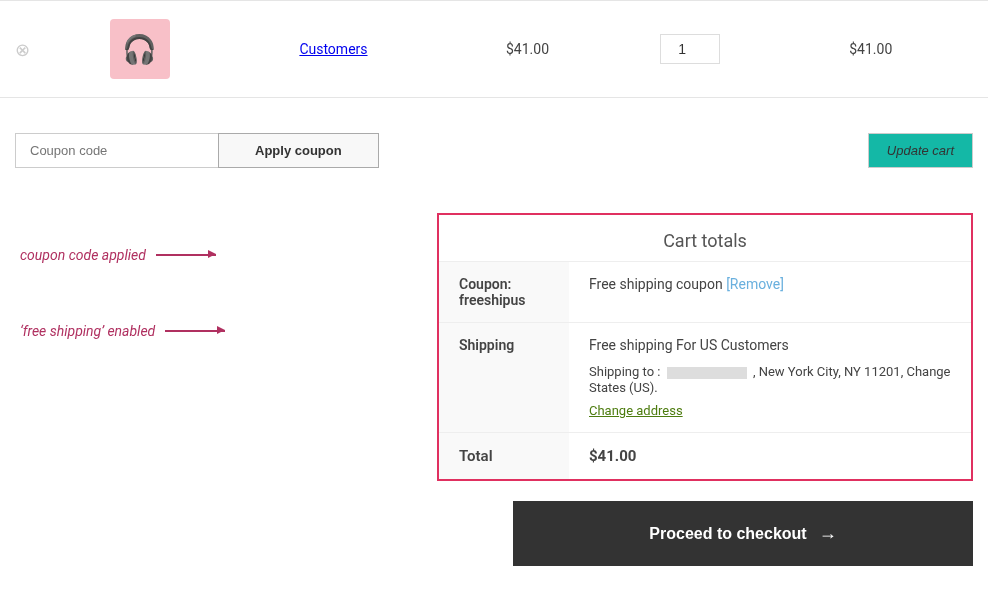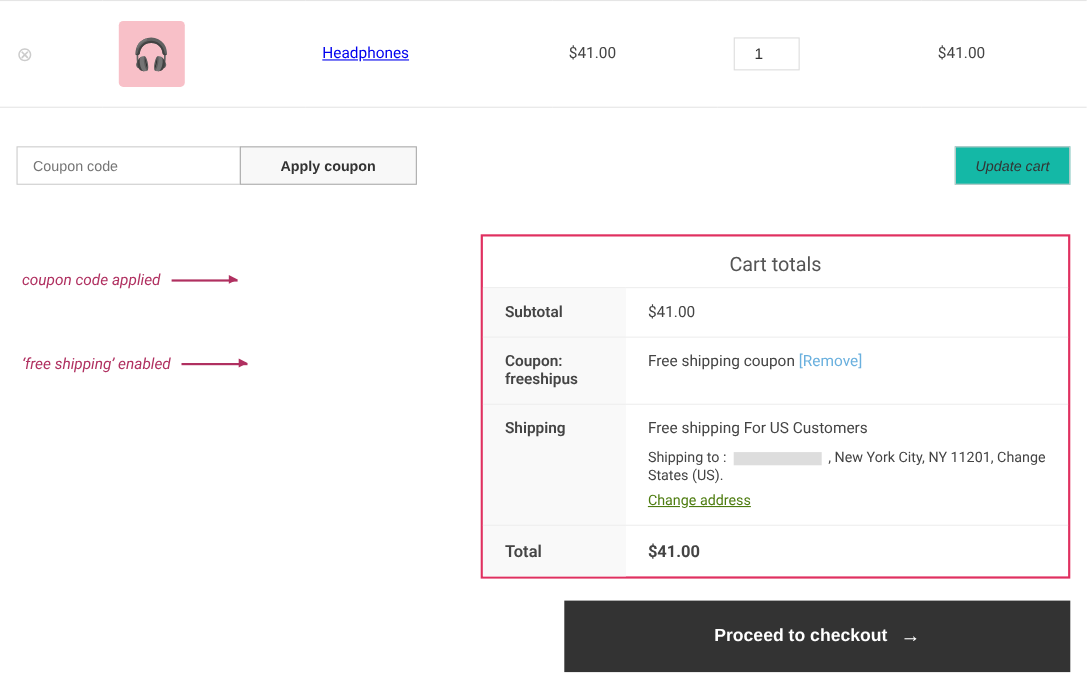--- a/index.html
+++ b/index.html
@@ -286,21 +286,21 @@
       <tr class="cart-row">
         <td>
           <span class="remove-btn">⊗</span>
         </td>
         <td>
           <div class="product-image">
             <span class="headphone-icon">🎧</span>
           </div>
         </td>
         <td>
-          <a href="#">Headphones</a>
+          <a href="#">Customers</a>
         </td>
         <td class="product-price">$41.00</td>
         <td>
           <input class="quantity-input" type="number" value="1" style="">
         </td>
         <td class="product-subtotal">$41.00</td>
       </tr>
     </tbody>
   </table>
 
@@ -327,24 +327,20 @@
           <span class="arrow-line"></span>
         </span>
       </div>
     </div>
 
     <div class="cart-totals-box">
       <div class="cart-totals-title">Cart totals</div>
       <table class="totals-table">
         <tbody>
 
-          <tr>
-            <td>Subtotal</td>
-            <td>$41.00</td>
-          </tr>
 
           <tr>
             <td>
               <span>Coupon:</span><br>
               <span>freeshipus</span>
             </td>
             <td>
               <span>Free shipping coupon</span>
               <a href="#" class="coupon-remove-link">[Remove]</a>
             </td>

